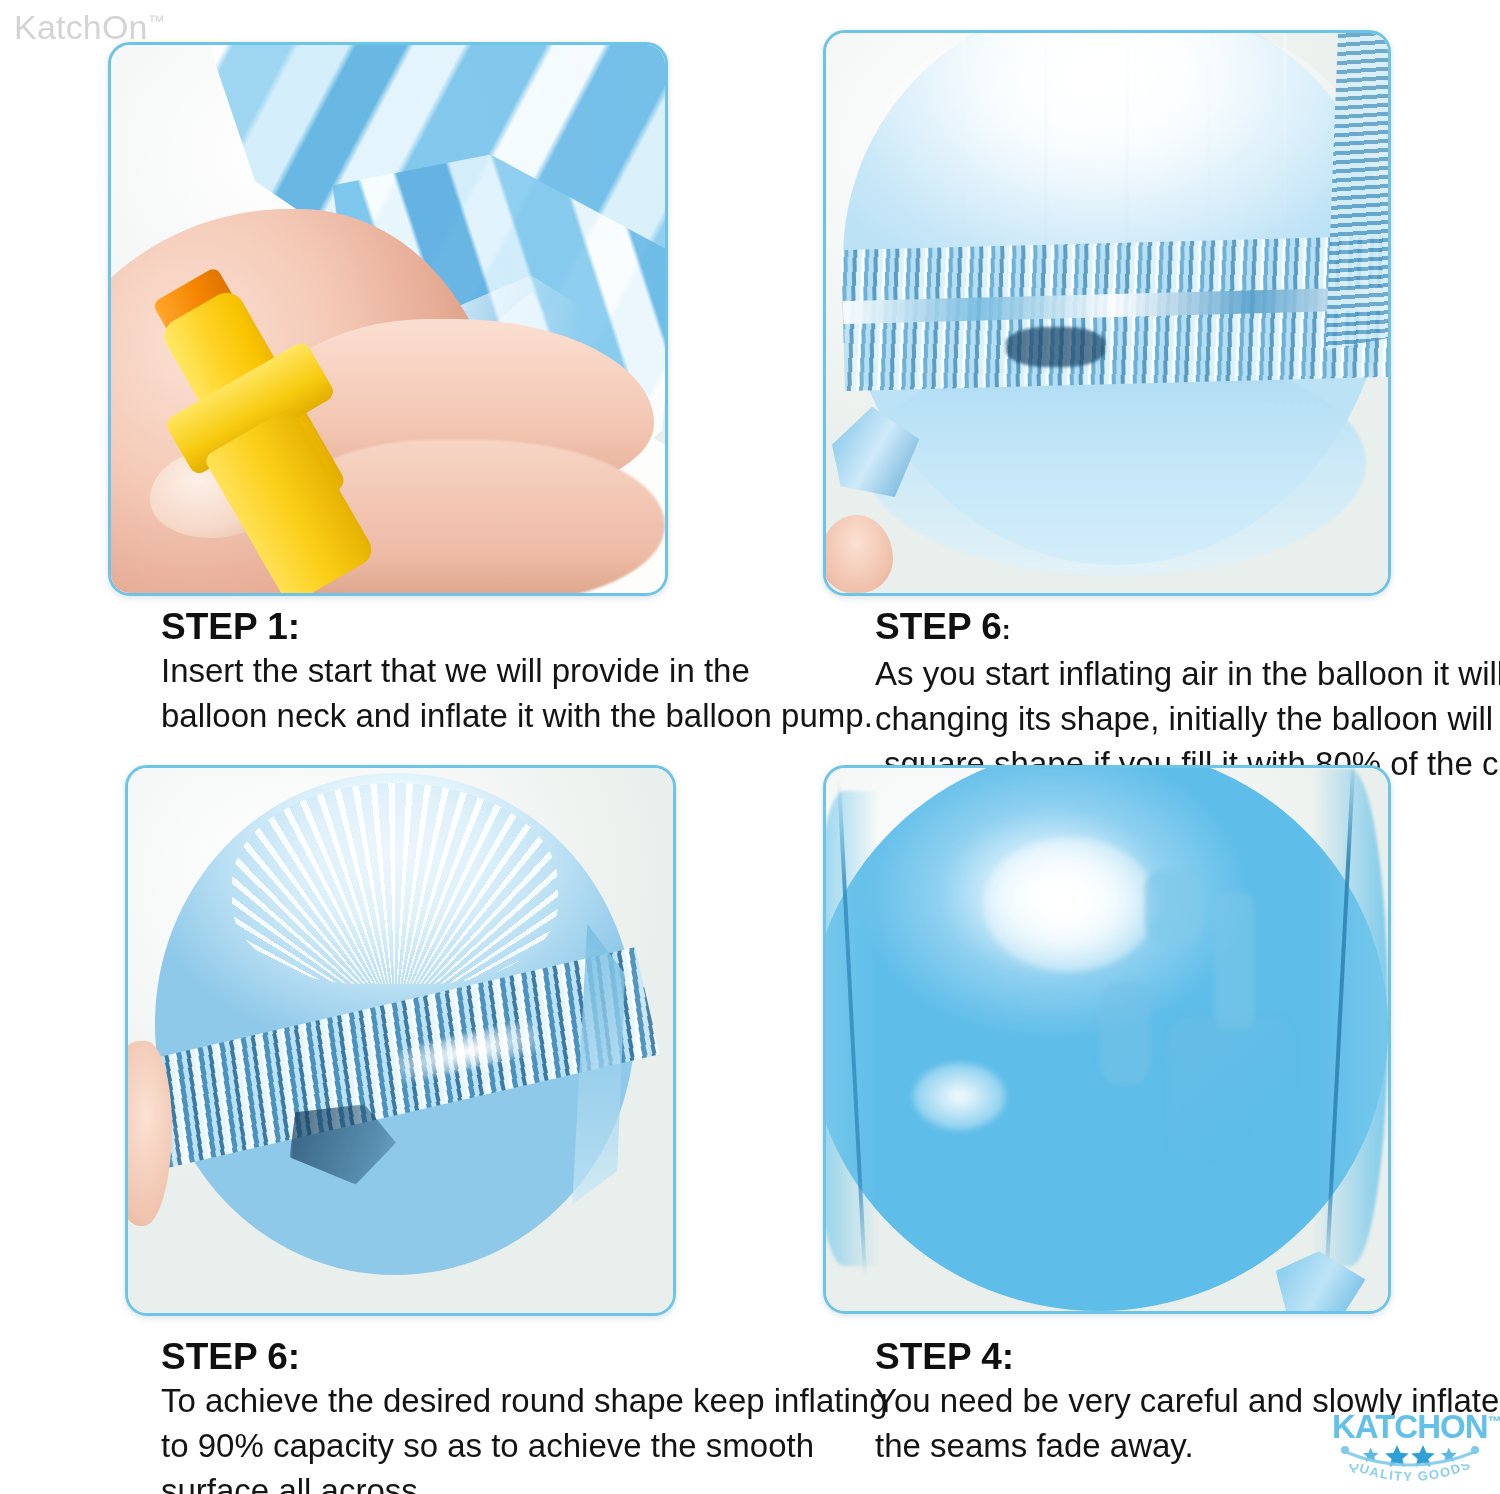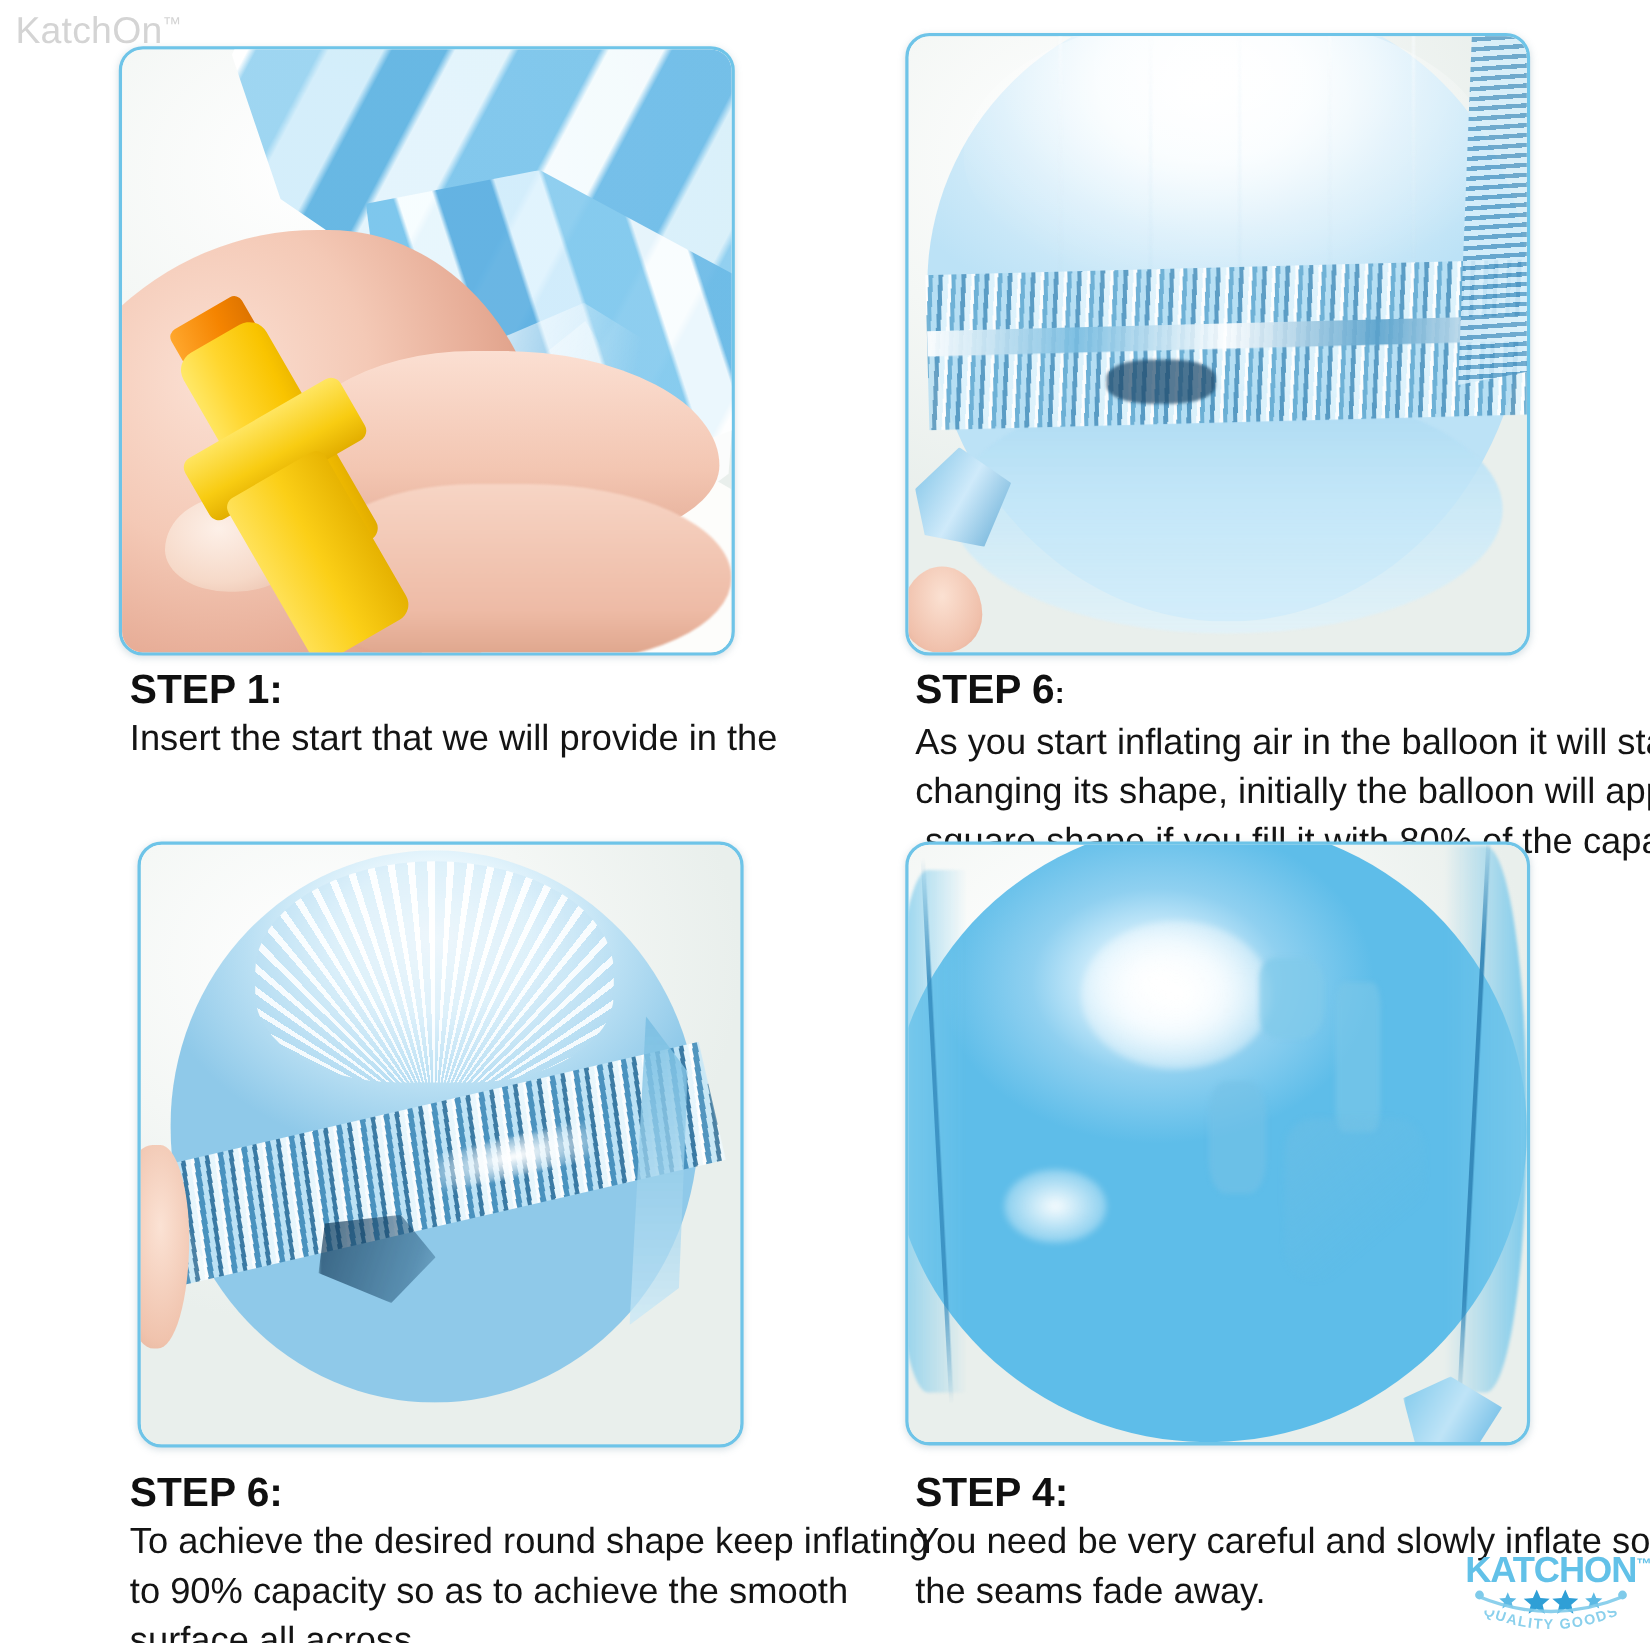--- a/index.html
+++ b/index.html
@@ -302,21 +302,21 @@
     border-radius:0 50% 50% 0;filter:blur(1.4px);
   }
   .p4-neck{
     position:absolute;right:4%;bottom:-2%;width:16%;height:13%;
     background:linear-gradient(120deg,#7fc9ec,#bfe4f7,#5fb4e2);
     clip-path:polygon(0 28%,48% 0,100% 40%,70% 100%,12% 86%);
     filter:blur(.8px);
   }
 
   
-  .caption{position:absolute;}
+  .caption{position:absolute;margin-left:43px;}
   .step-title{
     font-size:37px;font-weight:bold;color:#101010;
     line-height:42px;letter-spacing:0px;white-space:nowrap;
   }
   .step-title .colon-sm{font-size:27px;}
   .step-body{
     font-size:33px;color:#141414;line-height:45px;
     font-weight:400;
   }
   .step-body .line{display:block;white-space:nowrap;}
@@ -370,20 +370,21 @@
     </div>
   </div>
 </div>
 
 <div class="caption" style="left:118px;top:606px;width:660px;">
   <div class="step-title">
     <span>STEP 1</span><span>:</span>
   </div>
   <div class="step-body">
     <span class="line">Insert the start that we will provide in the</span>
+    <span class="line">balloon neck and inflate it with the balloon pump.</span>
   </div>
 </div>
 
 <div class="panel" style="left:823px;top:30px;width:562px;height:560px;">
   <div class="photo">
     <div class="bg-studio"></div>
     <div class="balloon p2-balloon">
       <div class="p2-top-shade"></div>
       <div class="p2-rib" style="left:22%;"></div>
       <div class="p2-rib" style="left:37%;"></div>

